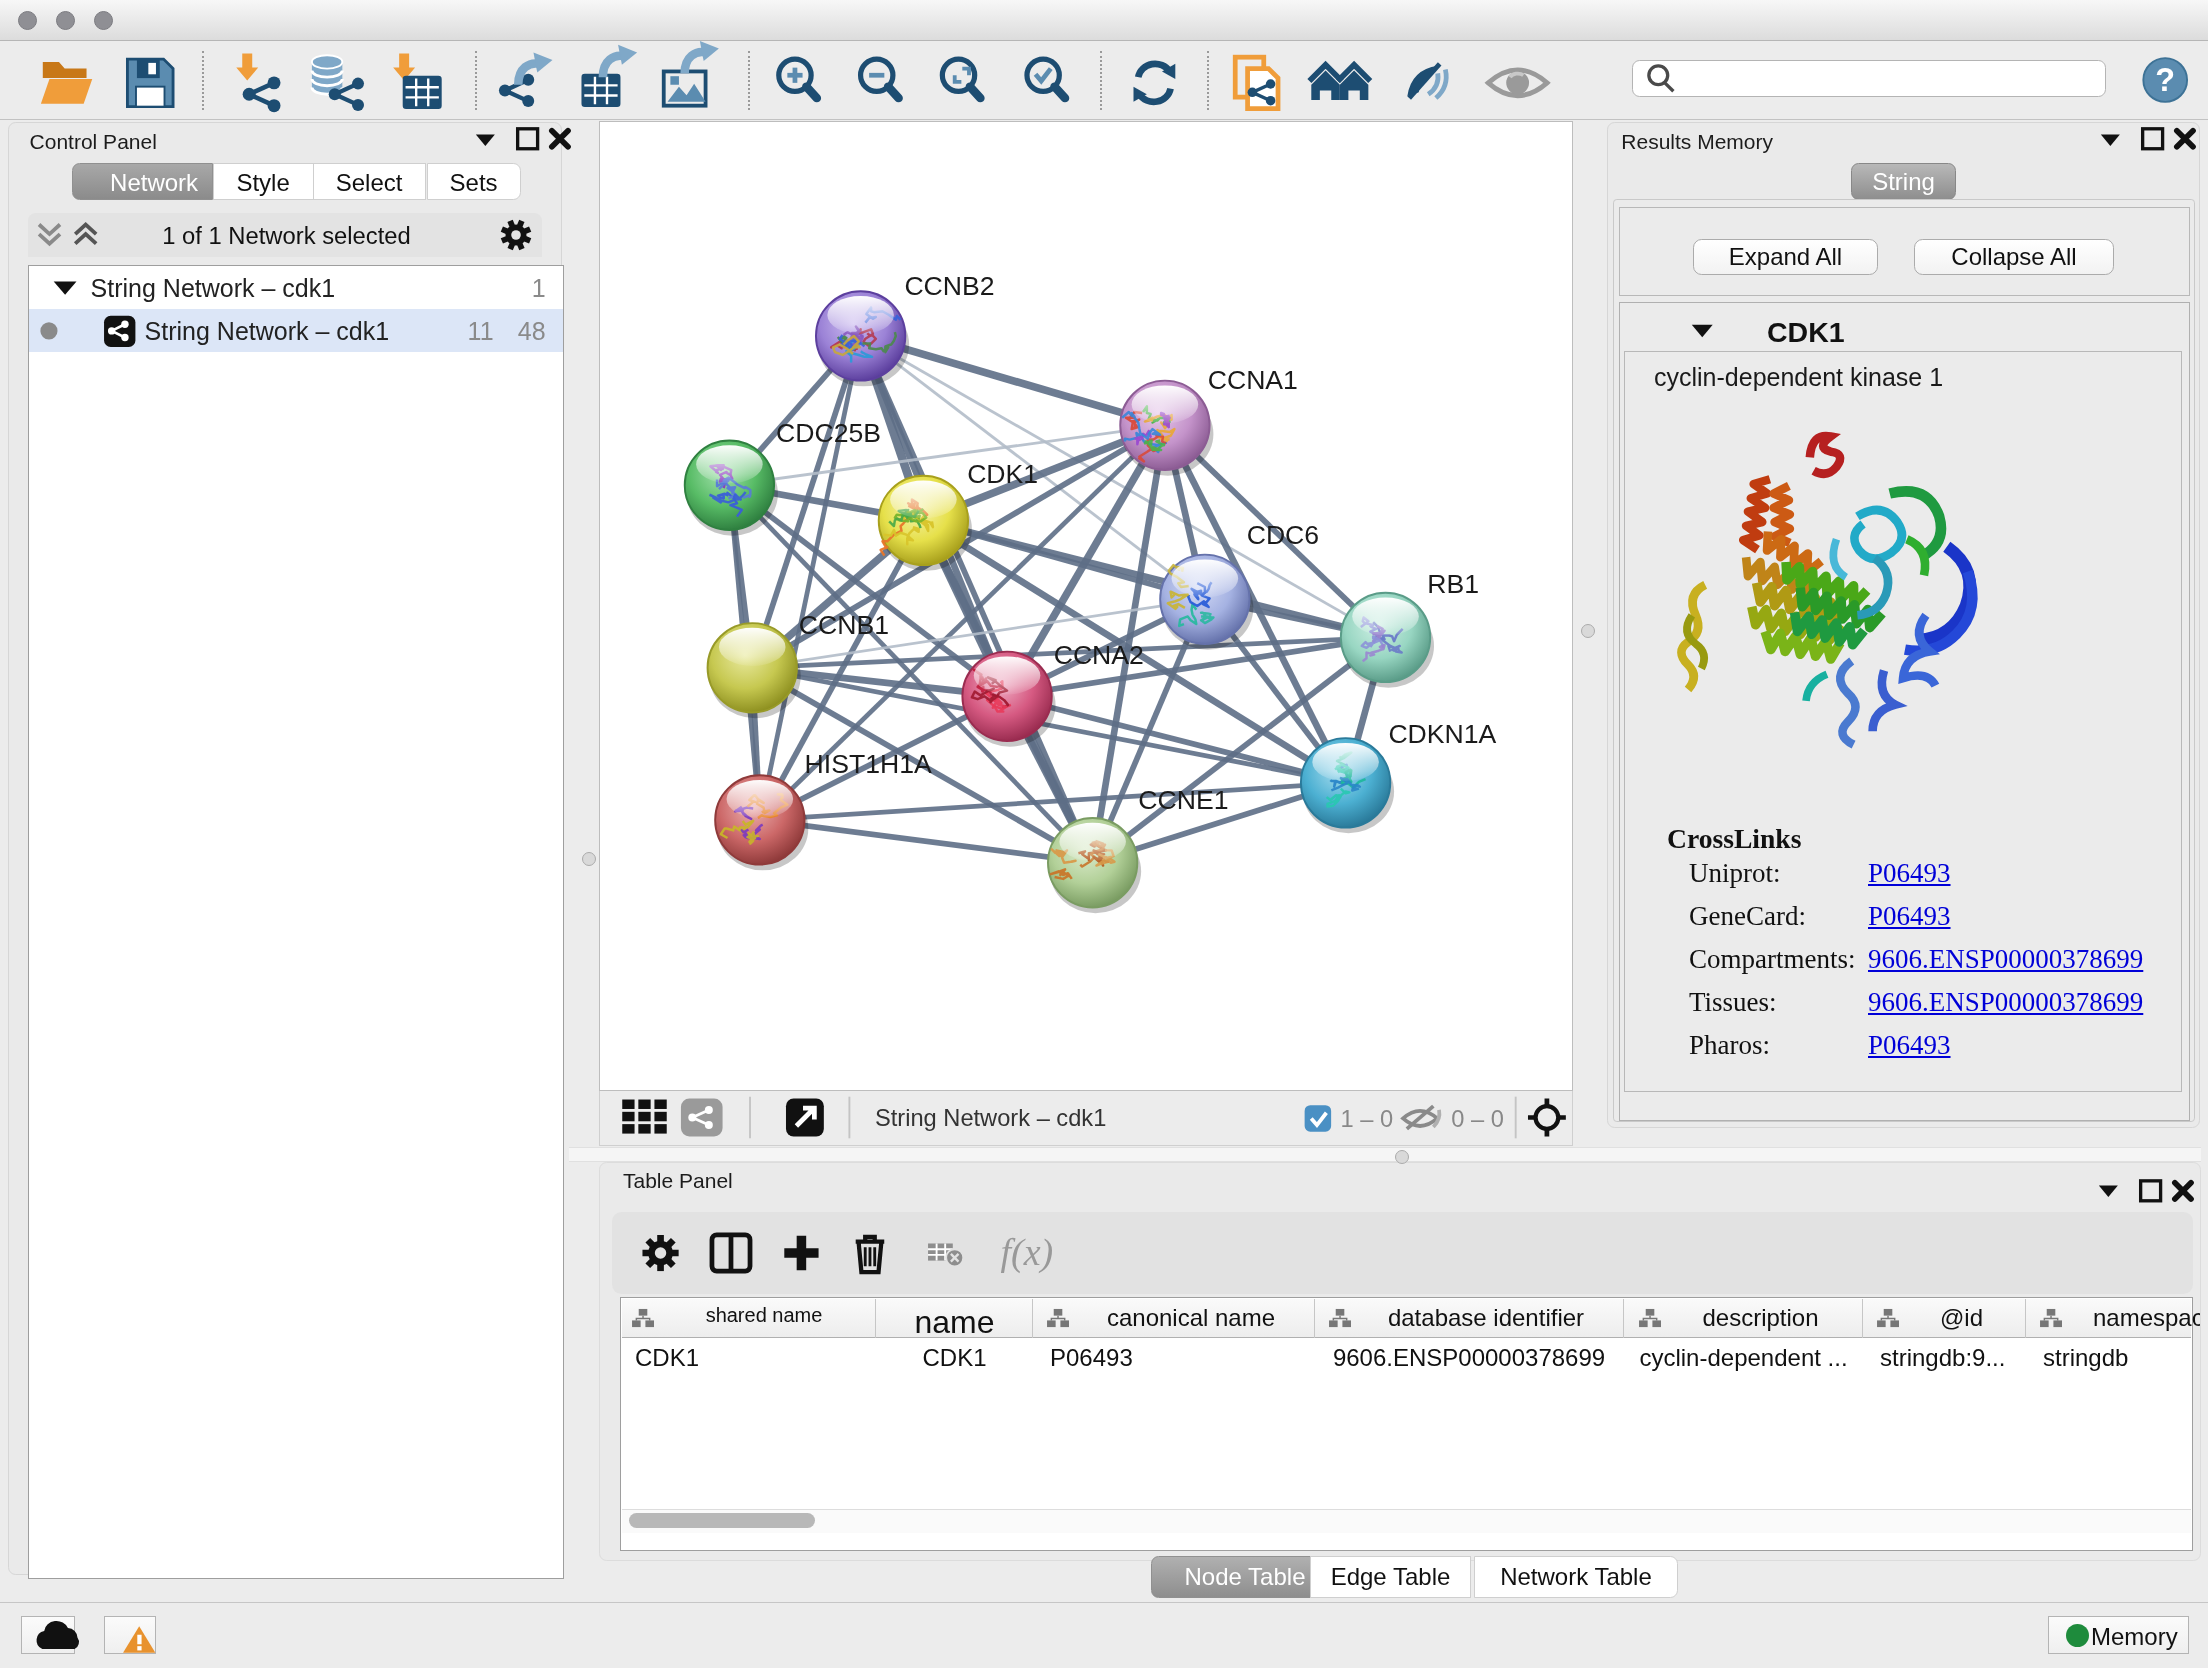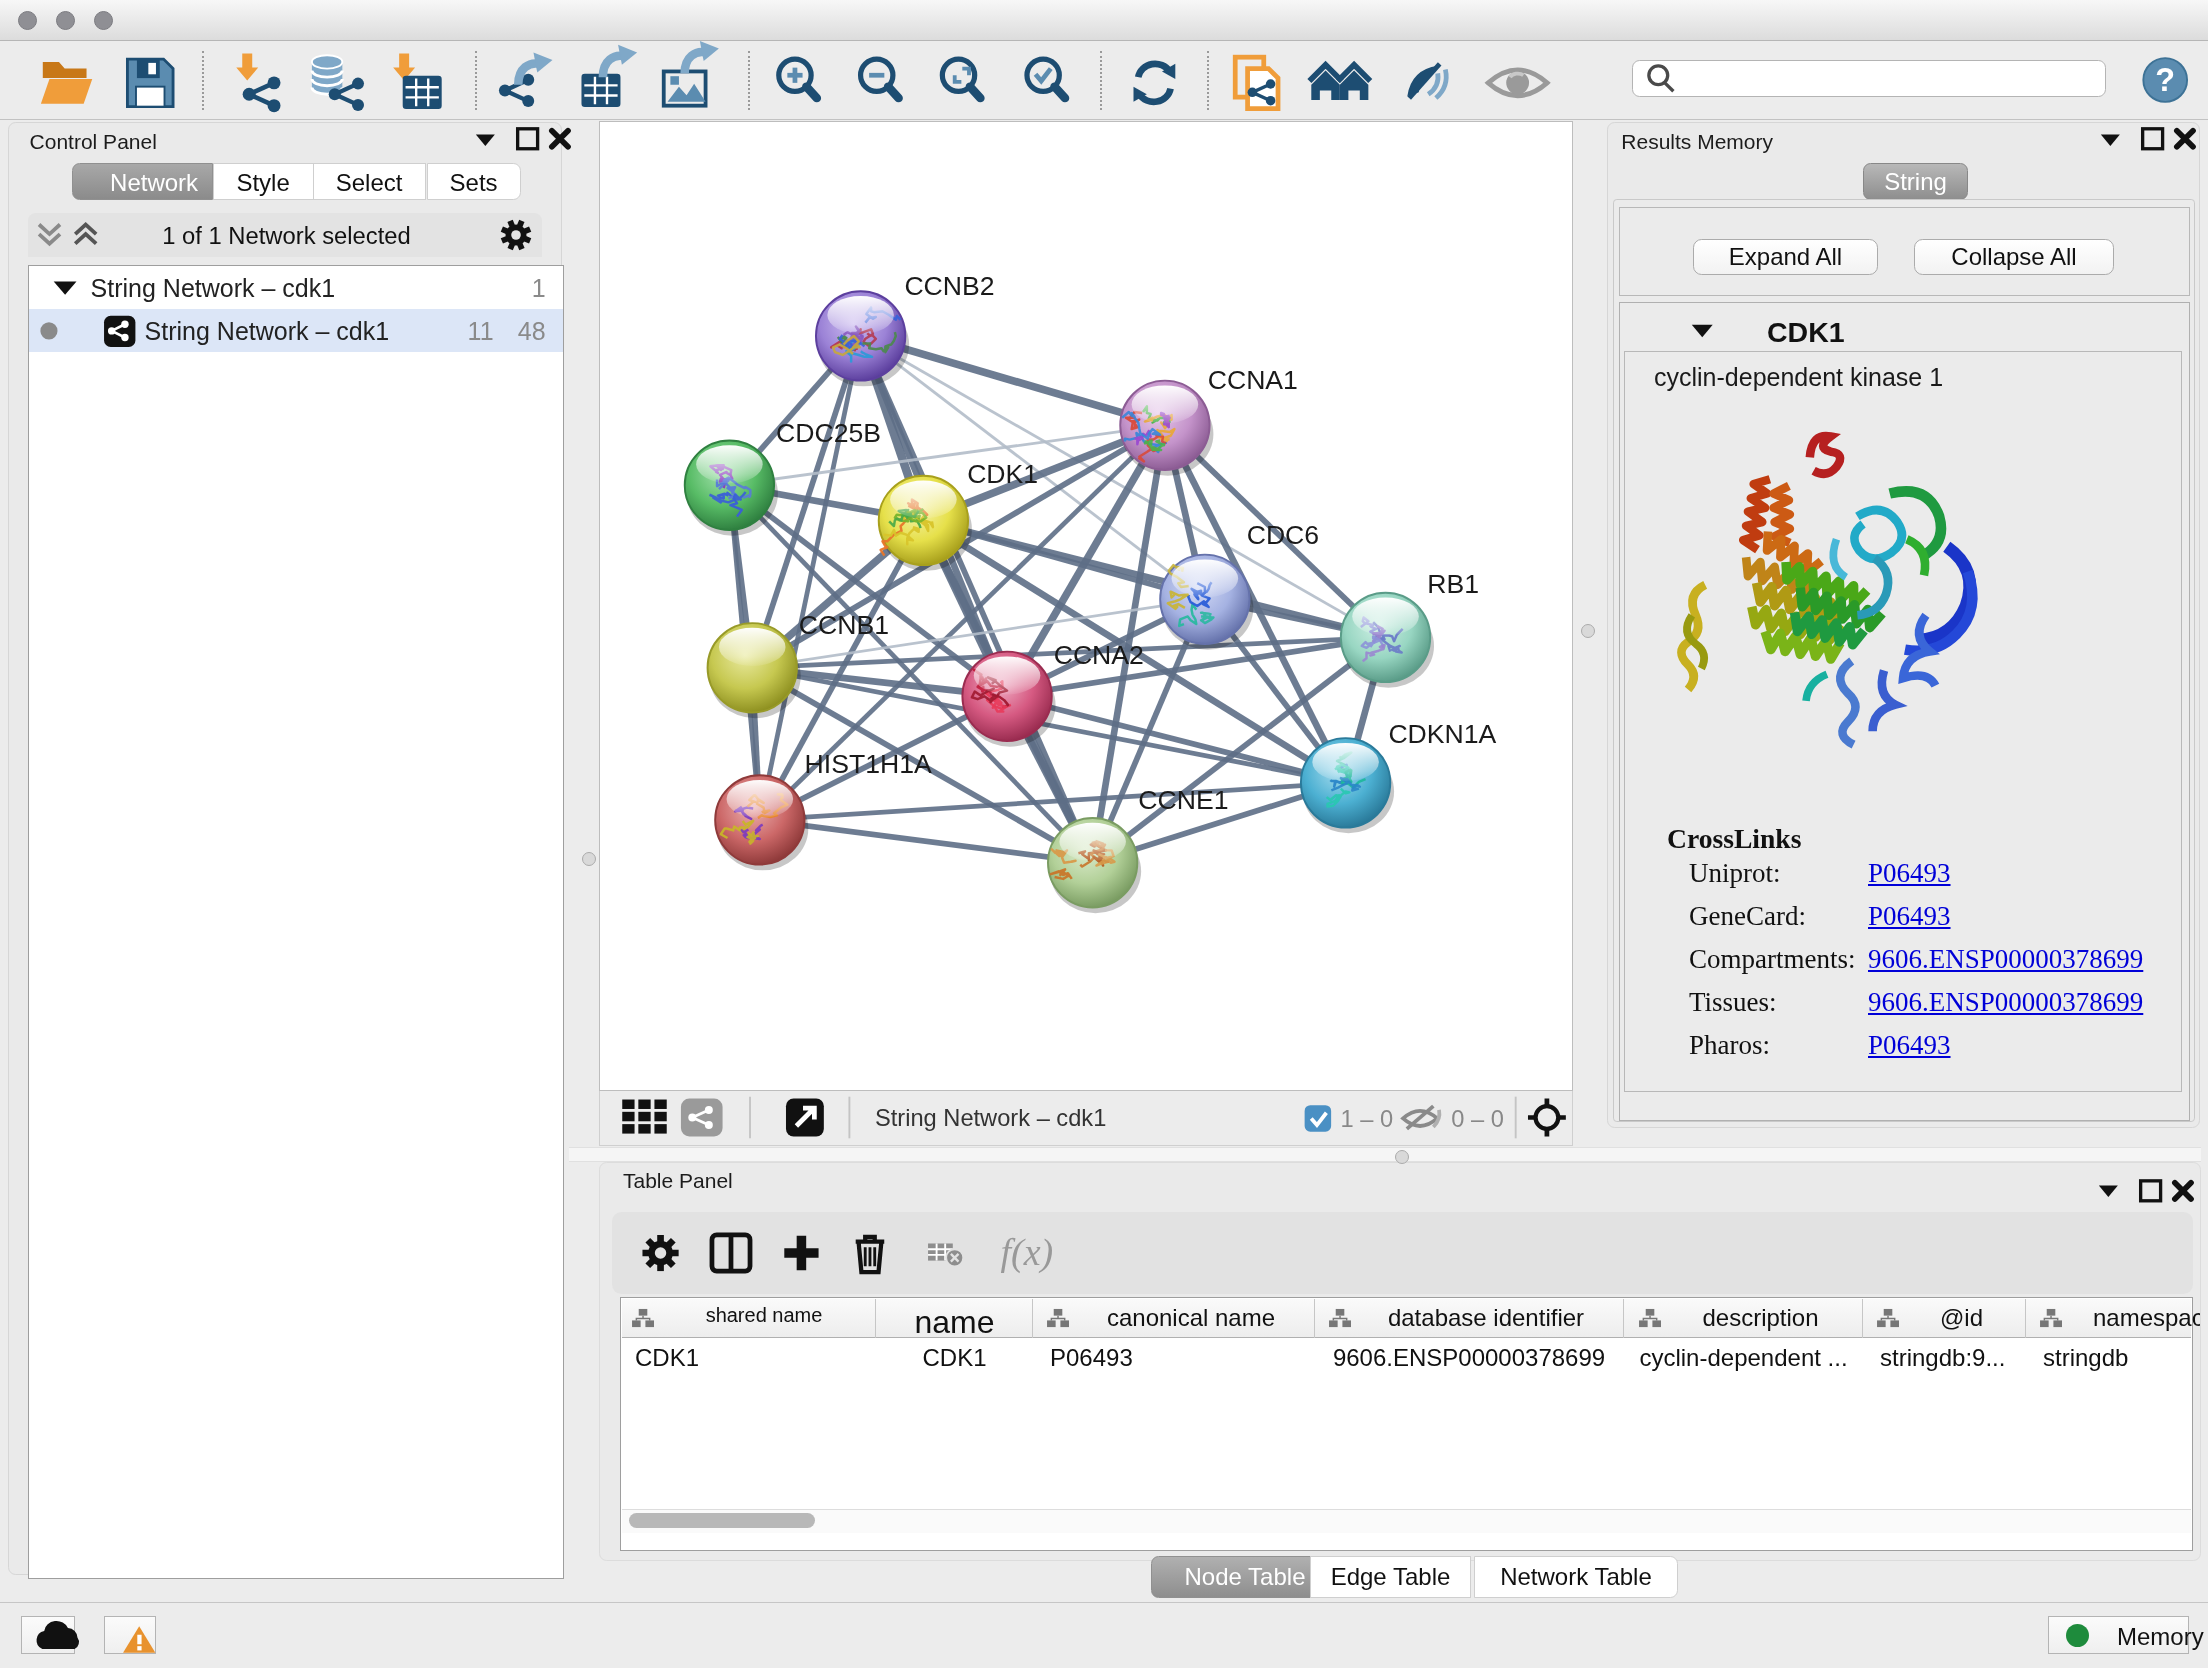--- a/index.html
+++ b/index.html
@@ -538,21 +538,21 @@
       </g>
     </svg>
   </div>
 <div id="rpanel" class="abs">
     <div style="position:absolute;left:13.3px;top:6.7px;font-size:21px;color:#1c1c1c;">Results Memory</div>
     <svg width="105" height="28.5" viewBox="0 0 110 30" style="position:absolute;left:485px;top:1.9px">
       <path d="M8,10 l20,0 l-10,12 z" fill="#111"></path>
       <rect x="52" y="4" width="21" height="21" fill="none" stroke="#111" stroke-width="3.5"></rect>
       <path d="M88,6 l17,17 m0,-17 l-17,17" stroke="#111" stroke-width="6" stroke-linecap="round"></path>
     </svg>
-    <div style="position:absolute;left:243px;top:40px;width:105px;height:37px;background:linear-gradient(#b8b8b8,#8e8e8e);border:1px solid #888;border-radius:7.6px;box-sizing:border-box;color:#fff;font-size:24px;text-align:center;line-height:35px;margin-left:12px;">String</div>
+    <div style="position:absolute;left:243px;top:40px;width:105px;height:37px;background:linear-gradient(#b8b8b8,#8e8e8e);border:1px solid #888;border-radius:7.6px;box-sizing:border-box;color:#fff;font-size:24px;text-align:center;line-height:35px;">String</div>
     <div style="position:absolute;left:4.8px;top:76px;width:582px;height:923px;background:#ebebeb;border:1px solid #c9c9c9;border-radius:3.8px;box-sizing:border-box;"></div>
     <div style="position:absolute;left:10.5px;top:84px;width:571px;height:89px;border:1.9px solid #b8b8b8;box-sizing:border-box;background:#ebebeb;"></div>
     <div style="position:absolute;left:85px;top:116px;width:185px;height:36px;background:linear-gradient(#ffffff,#f2f2f2);border:1.4px solid #ababab;border-radius:8.6px;box-sizing:border-box;font-size:24px;text-align:center;line-height:33px;color:#111;">Expand All</div>
     <div style="position:absolute;left:306px;top:116px;width:200px;height:36px;background:linear-gradient(#ffffff,#f2f2f2);border:1.4px solid #ababab;border-radius:8.6px;box-sizing:border-box;font-size:24px;text-align:center;line-height:33px;color:#111;">Collapse All</div>
     <div style="position:absolute;left:10.5px;top:179px;width:571px;height:819px;border:1.9px solid #b0b0b0;box-sizing:border-box;background:#ebebeb;"></div>
     <svg width="28.5" height="23" viewBox="0 0 30 24" style="position:absolute;left:80px;top:196px">
       <path d="M4,6 l22,0 l-11,13 z" fill="#111"></path>
     </svg>
     <div style="position:absolute;left:159px;top:193px;font-size:28.5px;font-weight:bold;color:#111;">CDK1</div>
     <div style="position:absolute;left:16px;top:228px;width:558px;height:741px;border:1px solid #b8b8b8;box-sizing:border-box;background:#ebebeb;"></div>
@@ -713,21 +713,21 @@
     <div class="bbtn" style="left:104px;width:52px;"></div>
     <svg width="171" height="57" viewBox="0 0 180 60" style="position:absolute;left:9.5px;top:7.6px" xmlns="http://www.w3.org/2000/svg">
       <path d="M34,40 a10,10 0 0 1 2,-19 a13,12 0 0 1 25,-3 a10,10 0 0 1 10,10 a8,8 0 0 1 -3,12 z" fill="#111"></path>
       <path d="M136,16 L153,44 L119,44 Z" fill="#e8922e"></path>
       <rect x="134" y="25" width="4.5" height="10" fill="#fff"></rect>
       <rect x="134" y="37" width="4.5" height="4.5" fill="#fff"></rect>
     </svg>
 
   <div class="bbtn" style="left:2048px;width:141px;font-size:24px;">
     <span style="position:absolute;left:17px;top:6.7px;width:23px;height:23px;border-radius:50%;background:#1e8b3c;"></span>
-    <span style="position:absolute;left:42px;top:5.7px;color:#111;margin-left:26px;">Memory</span>
+    <span style="position:absolute;left:42px;top:5.7px;color:#111;">Memory</span>
   </div>
 </div>
 <div class="abs" style="left:1135px;top:1556px;width:188px;height:42px;background:linear-gradient(#b0b0b0,#8e8e8e);border:1px solid #909090;border-radius:7.6px 0 0 7.6px;box-sizing:border-box;color:#fff;font-size:24px;text-align:center;line-height:40px;margin-left:16px;">Node Table</div>
 <div class="abs" style="left:1310px;top:1556px;width:161px;height:42px;background:#fff;border:1px solid #cfcfcf;box-sizing:border-box;color:#111;font-size:24px;text-align:center;line-height:40px;">Edge Table</div>
 <div class="abs" style="left:1474px;top:1556px;width:204px;height:42px;background:#fff;border:1px solid #cfcfcf;border-radius:0 7.6px 7.6px 0;box-sizing:border-box;color:#111;font-size:24px;text-align:center;line-height:40px;">Network Table</div>
 <div class="abs" style="left:569px;top:1147px;width:1632px;height:13.3px;background:#f5f5f5;border-top:1px solid #e0e0e0;border-bottom:1px solid #e0e0e0;"></div>
 <div class="abs" style="left:582px;top:852px;width:14.3px;height:14.3px;border-radius:50%;background:#d9d9d9;border:1px solid #ababab;box-sizing:border-box;"></div>
 <div class="abs" style="left:1581px;top:624px;width:14.3px;height:14.3px;border-radius:50%;background:#d9d9d9;border:1px solid #ababab;box-sizing:border-box;"></div>
 <div class="abs" style="left:1395px;top:1150px;width:14.3px;height:14.3px;border-radius:50%;background:#d9d9d9;border:1px solid #ababab;box-sizing:border-box;"></div>
 

